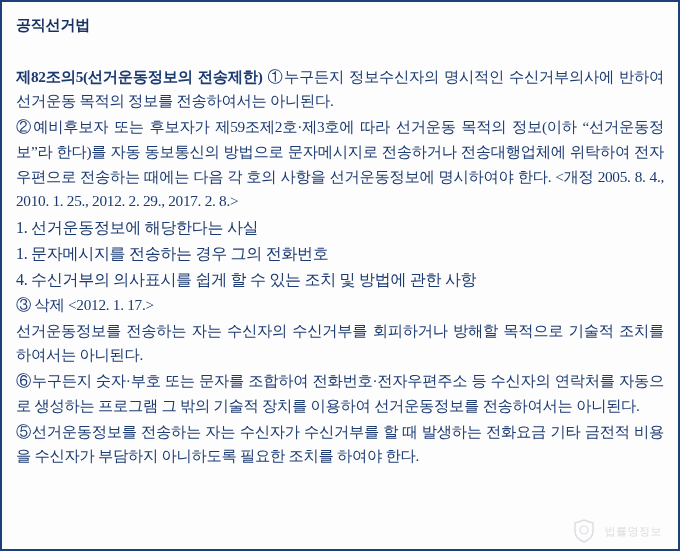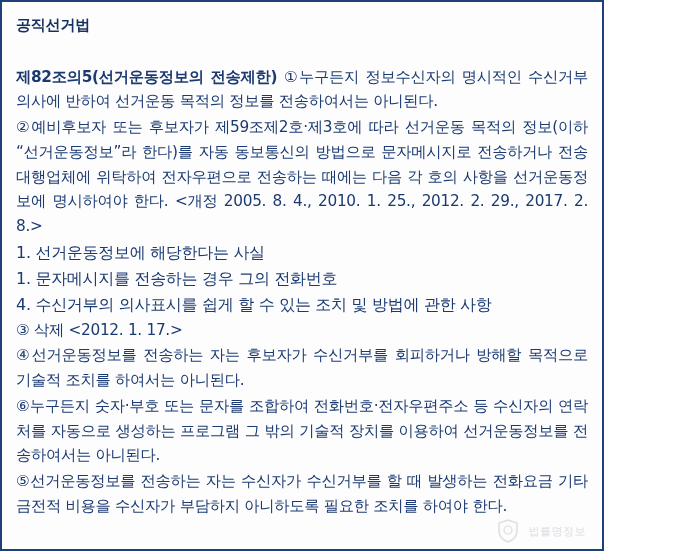--- a/index.html
+++ b/index.html
@@ -7,26 +7,27 @@
     padding: 0;
   }
   body {
     width: 700px;
     height: 551px;
     background: #ffffff;
     font-family: "DejaVu Sans", "Liberation Sans", sans-serif;
   }
   #doc {
     position: relative;
-    width: 604px;
+    width: 680px;
     height: 551px;
     box-sizing: border-box;
     background: #fdfdfd;
     border: 2px solid #1d3f7a;
     overflow: hidden;
+    font-family: Liberation Serif, serif;
   }
   .inner {
     position: relative;
     padding: 12px 14px 0 14px;
     box-sizing: border-box;
     height: 100%;
   }
   .title {
     font-size: 15px;
     font-weight: bold;
@@ -105,21 +106,21 @@
       <span class="rest">①누구든지 정보수신자의 명시적인 수신거부의사에 반하여 선거운동 목적의 정보를 전송하여서는 아니된다.</span>
     </p>
 
     <p class="para">②예비후보자 또는 후보자가 제59조제2호·제3호에 따라 선거운동 목적의 정보(이하 “선거운동정보”라 한다)를 자동 동보통신의 방법으로 문자메시지로 전송하거나 전송대행업체에 위탁하여 전자우편으로 전송하는 때에는 다음 각 호의 사항을 선거운동정보에 명시하여야 한다. &lt;개정 2005. 8. 4., 2010. 1. 25., 2012. 2. 29., 2017. 2. 8.&gt;</p>
 
     <p class="list-item nojust">1. 선거운동정보에 해당한다는 사실</p>
     <p class="list-item nojust">1. 문자메시지를 전송하는 경우 그의 전화번호</p>
     <p class="list-item wide">4. 수신거부의 의사표시를 쉽게 할 수 있는 조치 및 방법에 관한 사항</p>
 
     <p class="para nojust">③ 삭제 &lt;2012. 1. 17.&gt;</p>
-    <p class="para">④선거운동정보를 전송하는 자는 후보자가 수신거부를 회피하거나 방해할 목적으로 기술적 조치를 하여서는 아니된다.</p>
+    <p class="para">선거운동정보를 전송하는 자는 수신자의 수신거부를 회피하거나 방해할 목적으로 기술적 조치를 하여서는 아니된다.</p>
     <p class="para">⑥누구든지 숫자·부호 또는 문자를 조합하여 전화번호·전자우편주소 등 수신자의 연락처를 자동으로 생성하는 프로그램 그 밖의 기술적 장치를 이용하여 선거운동정보를 전송하여서는 아니된다.</p>
     <p class="para">⑤선거운동정보를 전송하는 자는 수신자가 수신거부를 할 때 발생하는 전화요금 기타 금전적 비용을 수신자가 부담하지 아니하도록 필요한 조치를 하여야 한다.</p>
 
     <div class="watermark">
       <span class="seal">
         <svg width="22" height="24" viewBox="0 0 22 24" xmlns="http://www.w3.org/2000/svg">
           <path d="M11 1 L20 4 V12 C20 17 16 21 11 23 C6 21 2 17 2 12 V4 Z" fill="none" stroke="#9aa3b0" stroke-width="1.4"></path>
           <circle cx="11" cy="11" r="4" fill="none" stroke="#9aa3b0" stroke-width="1.2"></circle>
         </svg>
       </span>

